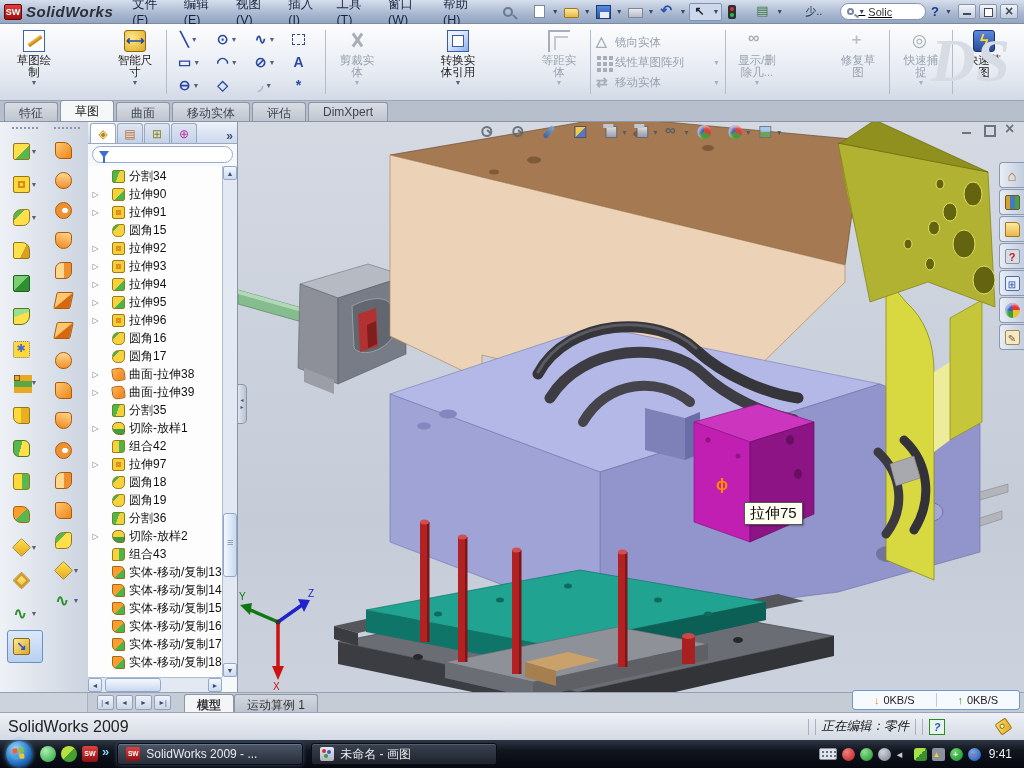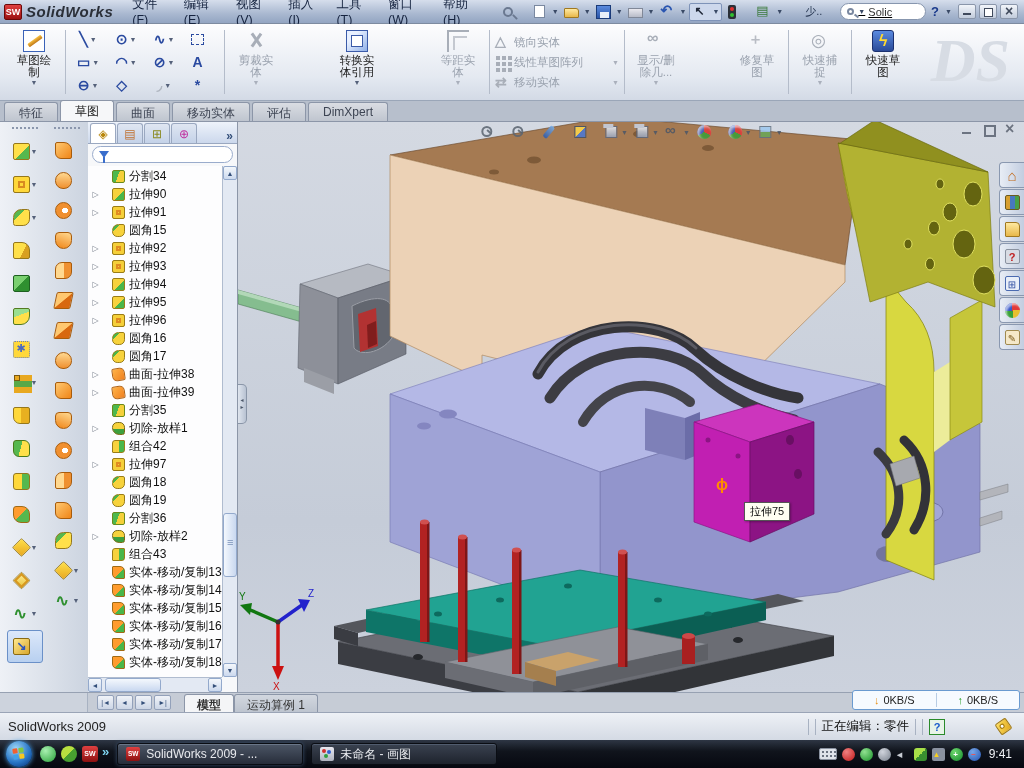--- a/index.html
+++ b/index.html
@@ -202,21 +202,21 @@
   .huda { font-size:7px; color:#4a5668; }
   #gwinbtns { position:absolute; right:6px; top:2px; display:flex; gap:8px; }
   .gwb { width:14px; height:12px; position:relative; opacity:.75; }
   .gwb-min::after { content:""; position:absolute; left:2px; bottom:2px; width:9px; height:2.5px; background:#4a5260; }
   .gwb-res::after { content:""; position:absolute; left:2px; top:1px; width:8px; height:8px; border:2px solid #4a5260; }
   .gwb-close::after { content:"×"; position:absolute; left:1px; top:-4px; font-size:16px; font-weight:bold; color:#4a5260; }
   #splitter { position:absolute; left:0; top:262px; width:9px; height:40px; background:linear-gradient(90deg,#dfe5ee,#b8c2d2);
     border:1px solid #8a96a8; border-left:none; border-radius:0 5px 5px 0; font-size:6px; color:#4a5668;
     display:flex; flex-direction:column; align-items:center; justify-content:center; line-height:7px; }
   #tooltip { position:absolute; left:506px; top:380px; background:#fffef2; border:1px solid #555;
-    font-size:11px; padding:1px 5px; color:#111; box-shadow:1px 1px 2px rgba(0,0,0,.3); }
+    font-size:15px; padding:1px 5px; color:#111; box-shadow:1px 1px 2px rgba(0,0,0,.3); }
   #taskpane { position:absolute; right:0; top:40px; width:25px; display:flex; flex-direction:column; gap:1px; }
   .tptab { width:25px; height:26px; background:linear-gradient(90deg,#e8edf5,#c2cde0); border:1px solid #8a98b0;
     border-right:none; border-radius:4px 0 0 4px; display:flex; align-items:center; justify-content:center; }
   .tpi { width:15px; height:15px; border-radius:2px; position:relative; font-size:12px; text-align:center; line-height:15px; }
   .tp-home { color:#c06818; font-size:15px; } 
   .tp-lib { background:linear-gradient(90deg,#d8a030 33%,#4878c0 33% 66%,#48a048 66%); border:1px solid #6a5a20; }
   .tp-folder { background:linear-gradient(#ffe9a0,#e8b84a); border:1px solid #a07820; border-radius:1px 4px 1px 1px; }
   .tp-res { background:#d8dce4; border:1px solid #8a92a0; color:#c02020; font-weight:bold; font-size:11px; }
   .tp-pal { background:#e8eef8; border:1px solid #4a6ab0; color:#2a4aa0; font-size:10px; }
   .tp-app { border-radius:50%; background:conic-gradient(#e03838 0 90deg,#e8c030 0 180deg,#38a038 0 270deg,#3858c8 0); box-shadow:inset 2px 2px 2px rgba(255,255,255,.6); }
@@ -228,22 +228,22 @@
   #br-spacer { width:88px; background:#cdd3dd; border-right:1px solid #a8b2c2; }
   .navbtn { width:17px; margin:2px 1px; background:linear-gradient(#f0f3f8,#ccd6e6); border:1px solid #93a1ba;
     border-radius:2px; font-size:7px; color:#35507a; display:flex; align-items:center; justify-content:center; }
   .btab { padding:2px 12px; font-size:12px; color:#333; background:linear-gradient(#d2d7df,#bdc4cf);
     border:1px solid #8c96a8; border-bottom:none; margin-top:1px; border-radius:3px 3px 0 0; }
   .btab.active { background:#f4f5f7; font-weight:bold; }
 
   
   #statusbar { position:absolute; left:0; top:712px; width:1024px; height:28px;
     background:linear-gradient(#eef1f6,#d4dae4); border-top:1px solid #9aa4b6; display:flex; align-items:center; padding:0 8px; }
-  #sb-left { color:#222; font-size:13px; }
-  #sb-right { margin-left:auto; display:flex; align-items:center; gap:6px; }
+  #sb-left { color:#222; font-size:16px; }
+  #sb-right { margin-left:auto; display:flex; align-items:center; gap:6px;font-style:italic; }
   .sbsep { width:1px; height:16px; background:#a8b2c2; }
   #sb-edit { font-size:12.5px; color:#111; }
   #sb-help { width:16px; height:16px; background:#e8f4e8; border:1px solid #2a8a2a; color:#1a5acc;
     font-weight:bold; font-size:11px; text-align:center; line-height:15px; }
   #sb-tag { width:13px; height:13px; background:linear-gradient(135deg,#ffe060,#e0a820); border:1px solid #a07810;
     border-radius:2px; transform:rotate(-35deg); position:relative; margin-right:6px; }
   #sb-tag::after { content:""; position:absolute; left:2px; top:2px; width:3px; height:3px; background:#fff; border-radius:50%; border:1px solid #a07810; }
 
   
   #netmon { position:absolute; right:4px; top:690px; width:168px; height:20px; background:#f6faff;
@@ -377,20 +377,25 @@
   </div>
 
   <div id="cmdbar">
     <div class="cm-group">
 
     <div class="cmb">
           <span class="cmicon ci-sketch"></span>
           <span class="cml"><span>草图绘</span><br><span>制</span></span>
           <span class="cmarrow">▼</span>
         </div>
+        <div class="cmb">
+          <span class="cmicon ci-smartdim"></span>
+          <span class="cml"><span>智能尺</span><br><span>寸</span></span>
+          <span class="cmarrow">▼</span>
+        </div>
       </div>
     <div class="cmsep"></div>
     <div id="sketch-grid">
 
     <div class="sgcell">
           <span class="sgg">╲</span>
           <span class="sga">▼</span>
         </div>
         <div class="sgcell">
           <span class="sgg">⊙</span>

